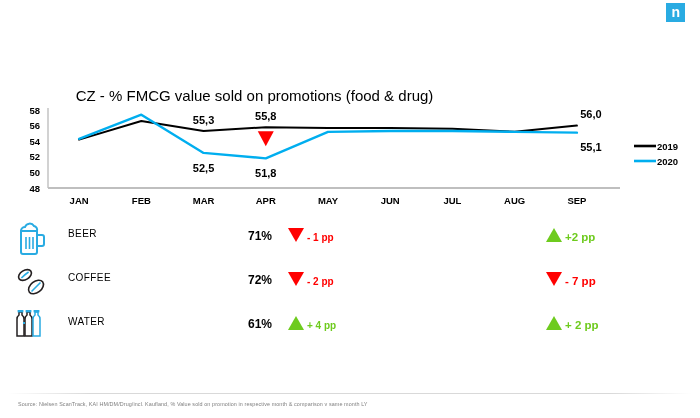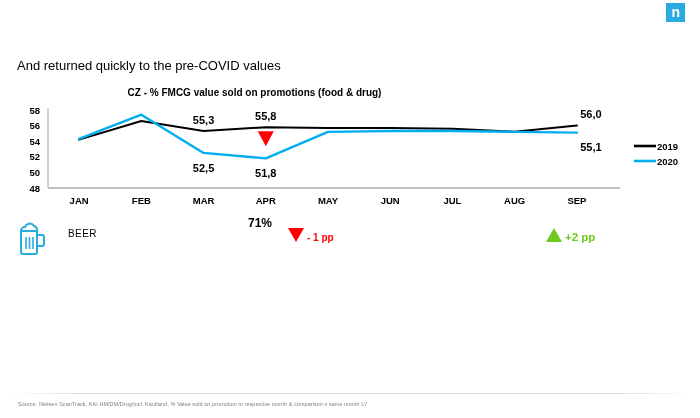--- a/index.html
+++ b/index.html
@@ -55,22 +55,22 @@
     font-weight: normal;
   }
   #chart-title {
     position: absolute;
     top: 87px;
     left: 0;
     width: 604px;
     text-align: center;
     padding-right: 95px;
     box-sizing: border-box;
-    font-size: 10px;
-    font-weight: bold;
+    font-size: 15px;
+    font-weight: normal;
   }
 
   
   #chart-area {
     position: absolute;
     top: 104px;
     left: 0;
     width: 700px;
     height: 105px;
   }
@@ -129,21 +129,21 @@
   .row-label {
     position: absolute;
     left: 68px;
     top: 12px;
     font-size: 10px;
     letter-spacing: 0.4px;
   }
   .row-share {
     position: absolute;
     left: 248px;
-    top: 0;
+    top: 13px;
     font-size: 12px;
     font-weight: bold;
   }
   .row-delta-mid {
     position: absolute;
     left: 288px;
     top: 12px;
     font-size: 10px;
     font-weight: bold;
     white-space: nowrap;
@@ -194,21 +194,20 @@
     letter-spacing: 0.1px;
   }
 </style>
 </head>
 <body>
 
 <div class="slide">
 
   <div id="brand-logo">n</div>
 
-  <div id="page-subtitle">And returned quickly to the pre-COVID values</div>
   <div id="chart-title">CZ - % FMCG value sold on promotions (food &amp; drug)</div>
 
   <div id="chart-area">
     <svg id="chart-svg" width="700" height="105" viewBox="0 0 700 105">
       <g id="y-ticks">
           <text x="40" y="87.5" class="axis-tick">48</text>
           <text x="40" y="71.9" class="axis-tick">50</text>
           <text x="40" y="56.3" class="axis-tick">52</text>
           <text x="40" y="40.7" class="axis-tick">54</text>
           <text x="40" y="25.099999999999994" class="axis-tick">56</text>
@@ -265,18 +264,45 @@
             <path d="M9 13 a4 4 0 0 1 4 -4 a5 5 0 0 1 9 -1 a4 4 0 0 1 3 5 z" fill="none" stroke="#29ABE2" stroke-width="2"></path>
             <line x1="14" y1="19" x2="14" y2="31" stroke="#29ABE2" stroke-width="1.6"></line>
             <line x1="17.5" y1="19" x2="17.5" y2="31" stroke="#29ABE2" stroke-width="1.6"></line>
             <line x1="21" y1="19" x2="21" y2="31" stroke="#29ABE2" stroke-width="1.6"></line>
           </svg></div>
         <div class="row-label">BEER</div>
         <div class="row-share">71%</div>
         <div class="row-delta-mid"><span class="arrow arrow-down"></span><span class="delta-neg">- 1 pp</span></div>
         <div class="row-delta-right"><span class="arrow arrow-up"></span><span class="delta-pos">+2 pp</span></div>
       </div>
+      <div class="table-row">
+        <div class="row-icon"><svg viewBox="0 0 40 40" width="40" height="40">
+            <ellipse cx="13" cy="13" rx="7" ry="4.6" transform="rotate(-32 13 13)" fill="none" stroke="#231f20" stroke-width="1.6"></ellipse>
+            <path d="M9.4 16 q3.6 -3.6 7.2 -6" fill="none" stroke="#29ABE2" stroke-width="1.6"></path>
+            <ellipse cx="24" cy="25" rx="8.4" ry="5.6" transform="rotate(-38 24 25)" fill="none" stroke="#231f20" stroke-width="1.6"></ellipse>
+            <path d="M19.5 29.5 q4.4 -4.4 9 -9" fill="none" stroke="#29ABE2" stroke-width="1.6"></path>
+          </svg></div>
+        <div class="row-label">COFFEE</div>
+        <div class="row-share">72%</div>
+        <div class="row-delta-mid"><span class="arrow arrow-down"></span><span class="delta-neg">- 2 pp</span></div>
+        <div class="row-delta-right"><span class="arrow arrow-down"></span><span class="delta-neg">- 7 pp</span></div>
+      </div>
+      <div class="table-row">
+        <div class="row-icon"><svg viewBox="0 0 40 40" width="40" height="40">
+            <path d="M7 6 h3 v3 q2 1.5 2 4 v17 h-7 v-17 q0 -2.5 2 -4 z" fill="none" stroke="#231f20" stroke-width="1.5"></path>
+            <path d="M15 6 h3 v3 q2 1.5 2 4 v17 h-7 v-17 q0 -2.5 2 -4 z" fill="none" stroke="#231f20" stroke-width="1.5"></path>
+            <path d="M23 6 h3 v3 q2 1.5 2 4 v17 h-7 v-17 q0 -2.5 2 -4 z" fill="none" stroke="#29ABE2" stroke-width="1.5"></path>
+            <rect x="5.6" y="4" width="5.8" height="2.4" fill="#29ABE2"></rect>
+            <rect x="13.6" y="4" width="5.8" height="2.4" fill="#29ABE2"></rect>
+            <rect x="21.6" y="4" width="5.8" height="2.4" fill="#29ABE2"></rect>
+            <line x1="12" y1="16" x2="12" y2="18" stroke="#29ABE2" stroke-width="2"></line>
+          </svg></div>
+        <div class="row-label">WATER</div>
+        <div class="row-share">61%</div>
+        <div class="row-delta-mid"><span class="arrow arrow-up"></span><span class="delta-pos">+ 4 pp</span></div>
+        <div class="row-delta-right"><span class="arrow arrow-up"></span><span class="delta-pos">+ 2 pp</span></div>
+      </div>
     </div>
 
   <div id="bottom-divider"></div>
   <div id="source-note">Source: Nielsen ScanTrack, KAI HM/DM/Drug/incl. Kaufland, % Value sold on promotion in respective month &amp; comparison v same month LY</div>
 
 </div>
 
 </body></html>

